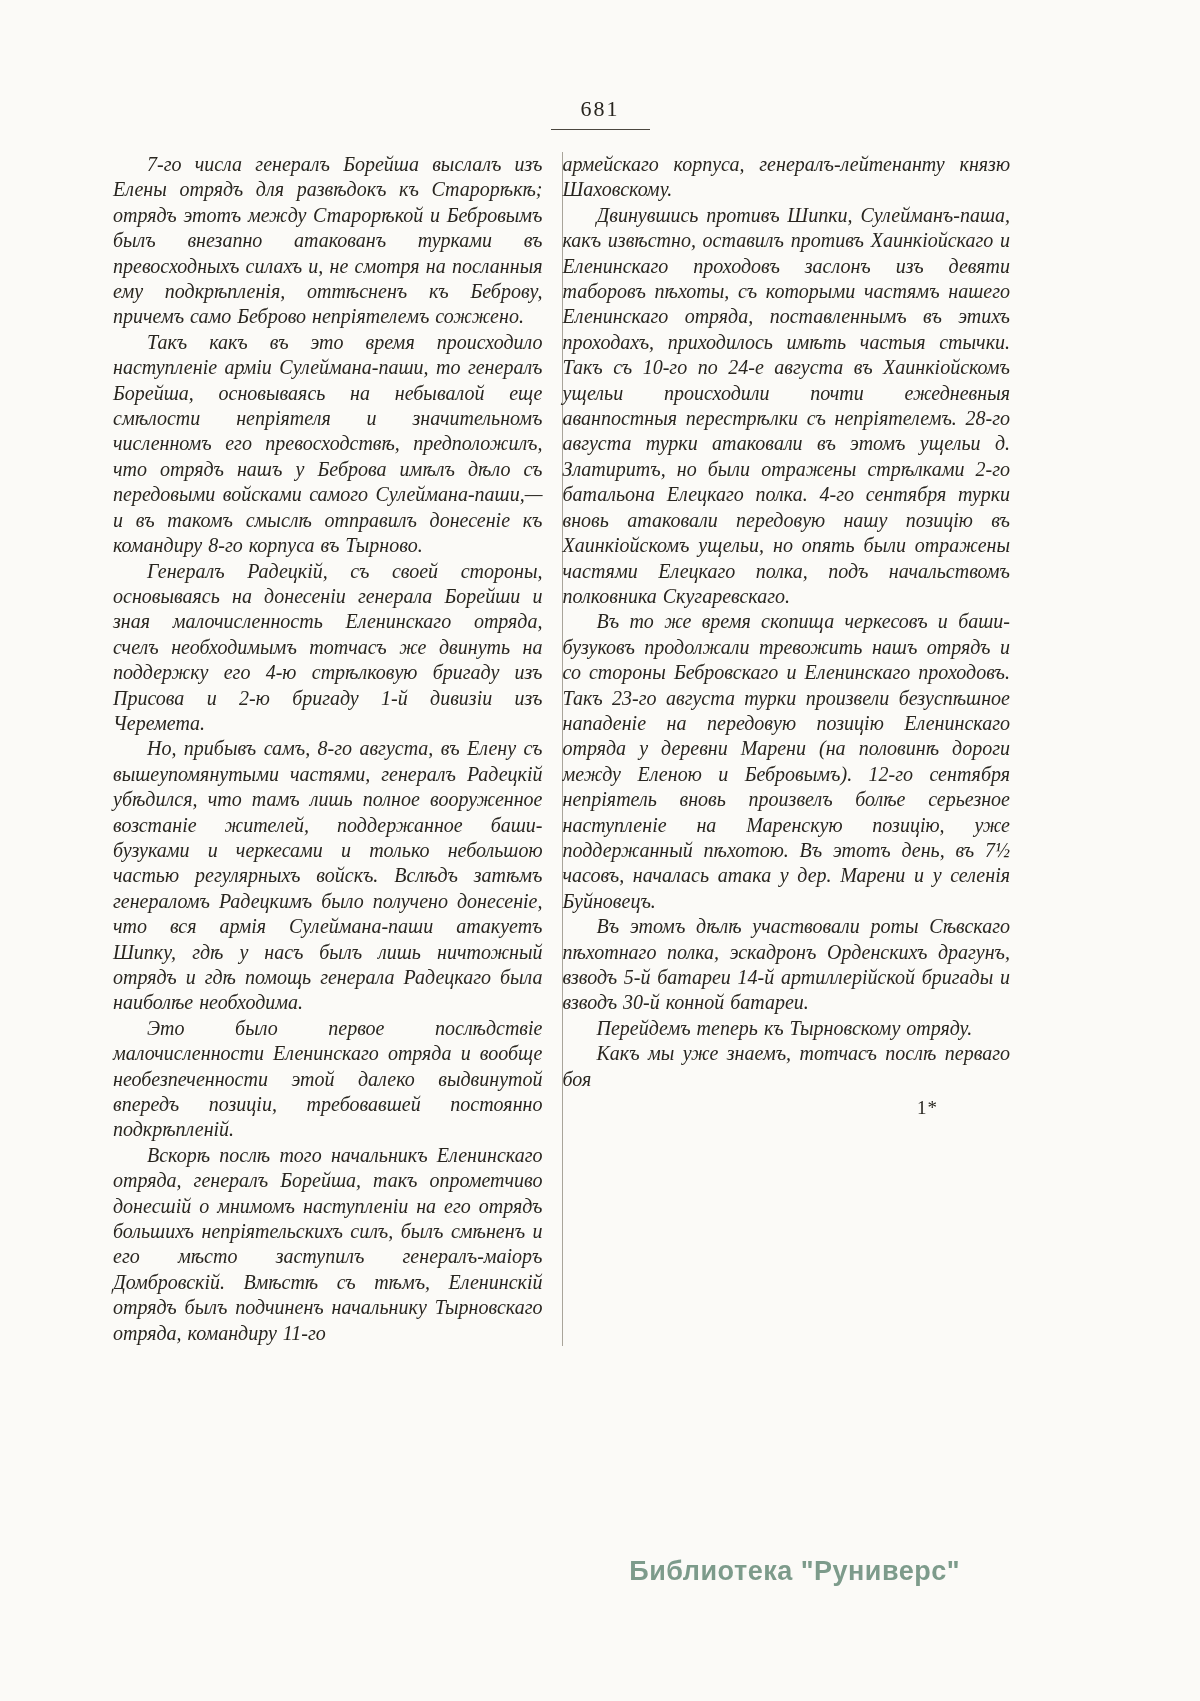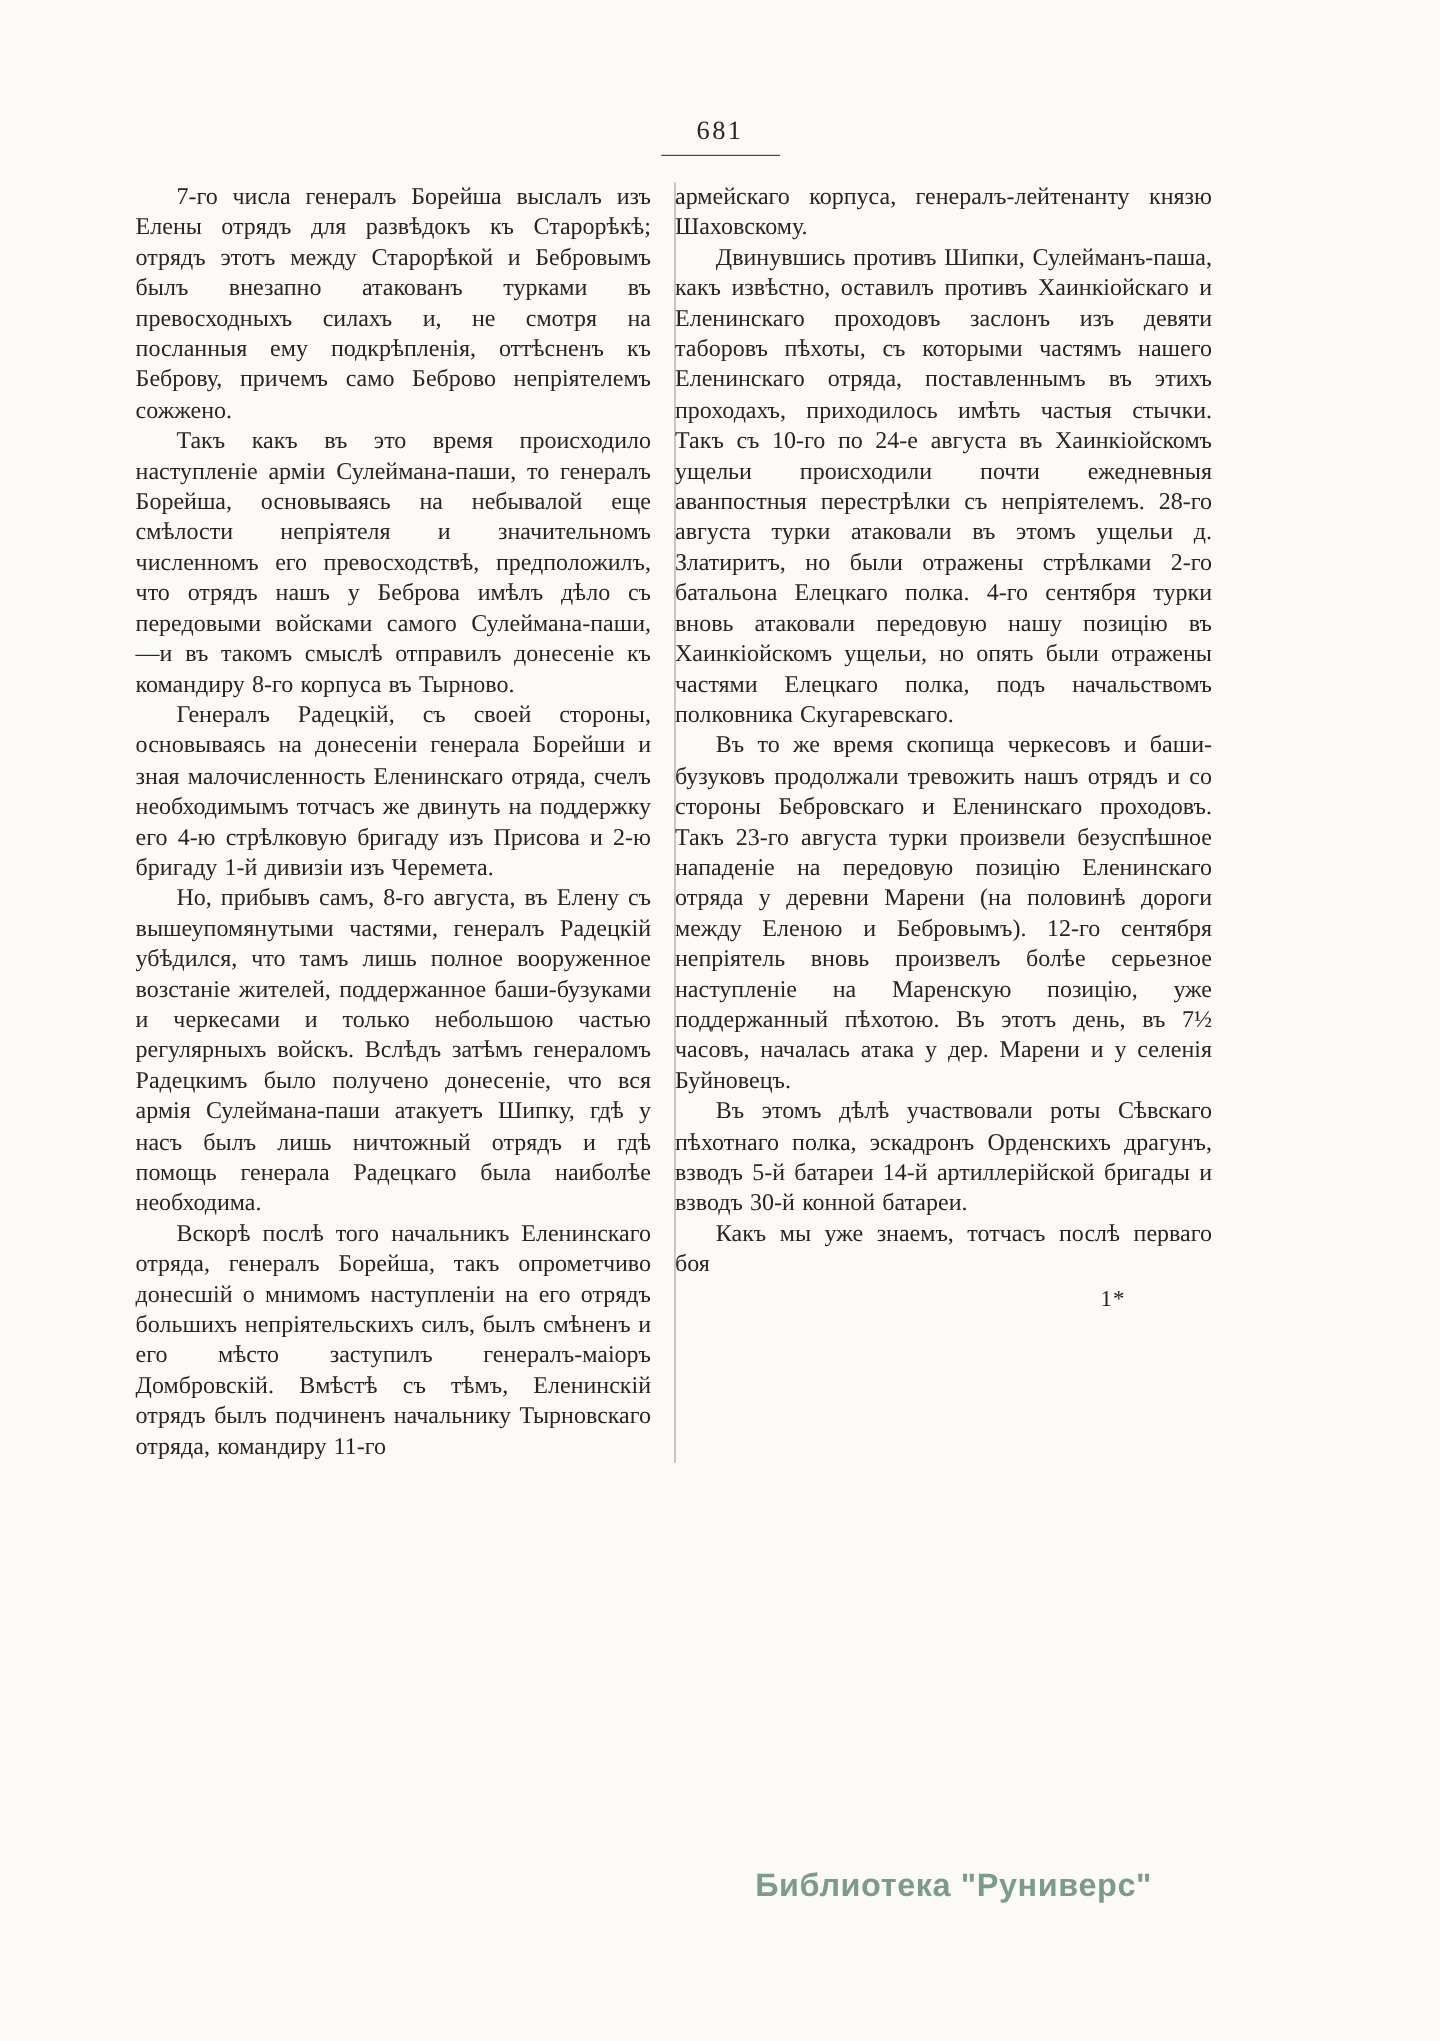--- a/index.html
+++ b/index.html
@@ -42,20 +42,21 @@
     font-size: 20px;
     line-height: 25.4px;
     text-align: justify;
   }
   .col-left { padding-right: 19px; }
   .col-right { border-left: 1px solid #a9a49a; }
   .para {
     margin: 0;
     text-indent: 34px;
     word-spacing: 1px;
+    font-style: italic;
   }
   .para.no-indent { text-indent: 0; }
   .signature-mark {
     text-align: right;
     padding-right: 72px;
     margin-top: 3px;
     font-size: 19px;
     letter-spacing: 1px;
   }
   .watermark {
@@ -78,28 +79,30 @@
     <div class="page-number">681</div>
   </header>
 
   <div class="columns">
 
     <div class="col col-left">
       <p class="para">7-го числа генералъ Борейша выслалъ изъ Елены отрядъ для развѣдокъ къ Старорѣкѣ; отрядъ этотъ между Старорѣкой и Бебровымъ былъ внезапно атакованъ турками въ превосходныхъ силахъ и, не смотря на посланныя ему подкрѣпленія, оттѣсненъ къ Беброву, причемъ само Беброво непріятелемъ сожжено.</p>
       <p class="para">Такъ какъ въ это время происходило наступленіе арміи Сулеймана-паши, то генералъ Борейша, основываясь на небывалой еще смѣлости непріятеля и значительномъ численномъ его превосходствѣ, предположилъ, что отрядъ нашъ у Беброва имѣлъ дѣло съ передовыми войсками самого Сулеймана-паши,—и въ такомъ смыслѣ отправилъ донесеніе къ командиру 8-го корпуса въ Тырново.</p>
       <p class="para">Генералъ Радецкій, съ своей стороны, основываясь на донесеніи генерала Борейши и зная малочисленность Еленинскаго отряда, счелъ необходимымъ тотчасъ же двинуть на поддержку его 4-ю стрѣлковую бригаду изъ Присова и 2-ю бригаду 1-й дивизіи изъ Черемета.</p>
       <p class="para">Но, прибывъ самъ, 8-го августа, въ Елену съ вышеупомянутыми частями, генералъ Радецкій убѣдился, что тамъ лишь полное вооруженное возстаніе жителей, поддержанное баши-бузуками и черкесами и только небольшою частью регулярныхъ войскъ. Вслѣдъ затѣмъ генераломъ Радецкимъ было получено донесеніе, что вся армія Сулеймана-паши атакуетъ Шипку, гдѣ у насъ былъ лишь ничтожный отрядъ и гдѣ помощь генерала Радецкаго была наиболѣе необходима.</p>
+      <p class="para">Это было первое послѣдствіе малочисленности Еленинскаго отряда и вообще необезпеченности этой далеко выдвинутой впередъ позиціи, требовавшей постоянно подкрѣпленій.</p>
       <p class="para">Вскорѣ послѣ того начальникъ Еленинскаго отряда, генералъ Борейша, такъ опрометчиво донесшій о мнимомъ наступленіи на его отрядъ большихъ непріятельскихъ силъ, былъ смѣненъ и его мѣсто заступилъ генералъ-маіоръ Домбровскій. Вмѣстѣ съ тѣмъ, Еленинскій отрядъ былъ подчиненъ начальнику Тырновскаго отряда, командиру 11-го</p>
     </div>
 
     <div class="col col-right">
       <p class="para no-indent">армейскаго корпуса, генералъ-лейтенанту князю Шаховскому.</p>
       <p class="para">Двинувшись противъ Шипки, Сулейманъ-паша, какъ извѣстно, оставилъ противъ Хаинкіойскаго и Еленинскаго проходовъ заслонъ изъ девяти таборовъ пѣхоты, съ которыми частямъ нашего Еленинскаго отряда, поставленнымъ въ этихъ проходахъ, приходилось имѣть частыя стычки. Такъ съ 10-го по 24-е августа въ Хаинкіойскомъ ущельи происходили почти ежедневныя аванпостныя перестрѣлки съ непріятелемъ. 28-го августа турки атаковали въ этомъ ущельи д. Златиритъ, но были отражены стрѣлками 2-го батальона Елецкаго полка. 4-го сентября турки вновь атаковали передовую нашу позицію въ Хаинкіойскомъ ущельи, но опять были отражены частями Елецкаго полка, подъ начальствомъ полковника Скугаревскаго.</p>
       <p class="para">Въ то же время скопища черкесовъ и баши-бузуковъ продолжали тревожить нашъ отрядъ и со стороны Бебровскаго и Еленинскаго проходовъ. Такъ 23-го августа турки произвели безуспѣшное нападеніе на передовую позицію Еленинскаго отряда у деревни Марени (на половинѣ дороги между Еленою и Бебровымъ). 12-го сентября непріятель вновь произвелъ болѣе серьезное наступленіе на Маренскую позицію, уже поддержанный пѣхотою. Въ этотъ день, въ 7½ часовъ, началась атака у дер. Марени и у селенія Буйновецъ.</p>
       <p class="para">Въ этомъ дѣлѣ участвовали роты Сѣвскаго пѣхотнаго полка, эскадронъ Орденскихъ драгунъ, взводъ 5-й батареи 14-й артиллерійской бригады и взводъ 30-й конной батареи.</p>
+      <p class="para">Перейдемъ теперь къ Тырновскому отряду.</p>
       <p class="para">Какъ мы уже знаемъ, тотчасъ послѣ перваго боя</p>
       <div class="signature-mark">1*</div>
     </div>
 
   </div>
 
   <div class="watermark">Библиотека "Руниверс"</div>
 
 </div>
 

